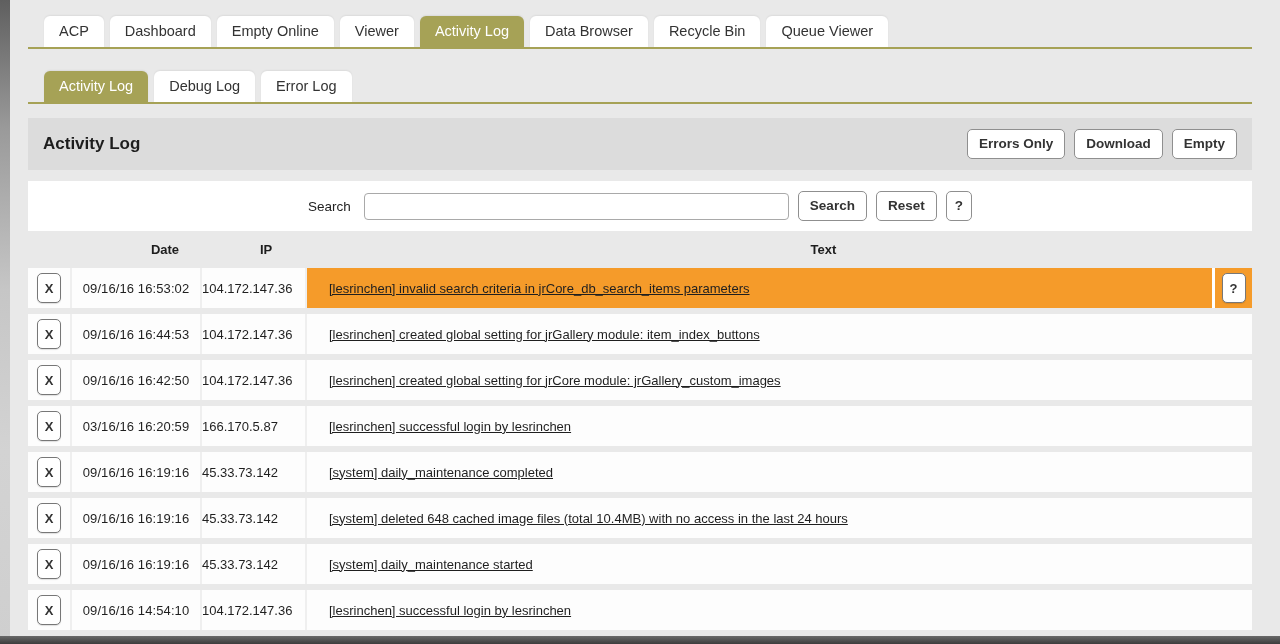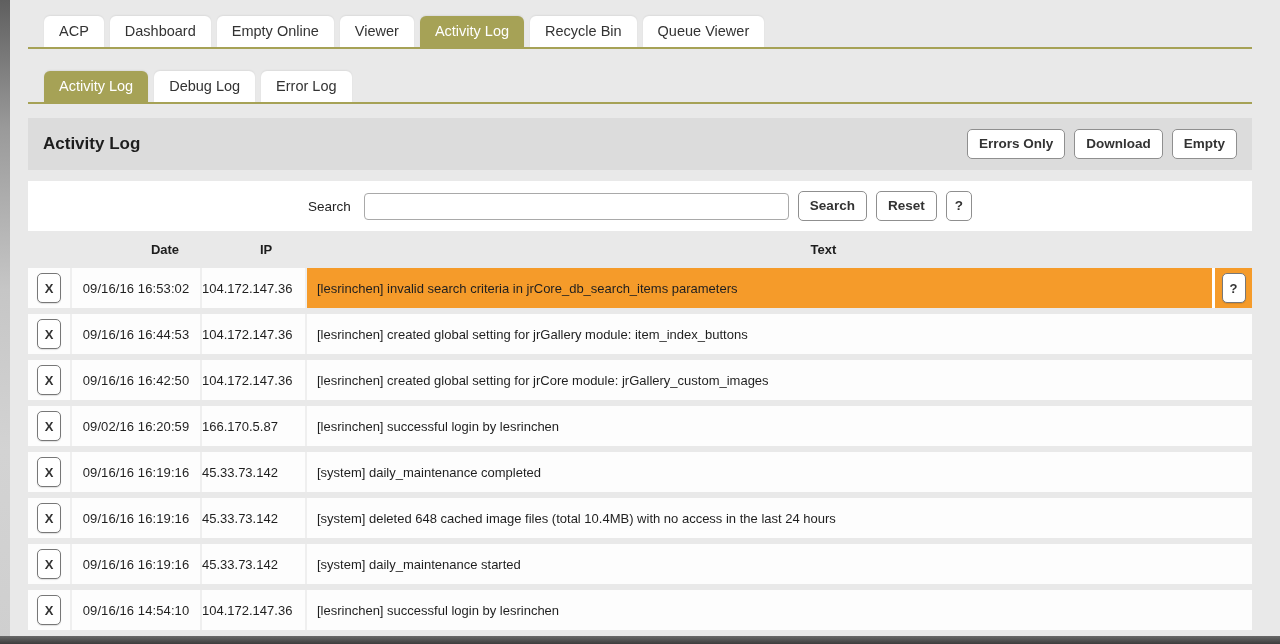--- a/index.html
+++ b/index.html
@@ -98,21 +98,21 @@
 
   .row { display: flex; height: 40px; margin-bottom: 6px; }
   .cell {
     background: #fdfdfd;
     display: flex; align-items: center;
     font-size: 13px; color: #1f1f1f;
   }
   .cell-del  { width: 42px; justify-content: center; }
   .cell-date { width: 130px; justify-content: center; border-left: 2px solid #efefef; letter-spacing: 0.1px; }
   .cell-ip   { width: 105px; border-left: 2px solid #efefef; }
-  .cell-text { flex: 1; padding-left: 10px; border-left: 2px solid #efefef; }
+  .cell-text { flex: 1; padding-left: 22px; border-left: 2px solid #efefef; text-decoration: underline; }
   .cell-help { width: 40px; justify-content: center; border-left: 3px solid #ffffff; }
   .row.highlighted .cell-text, .row.highlighted .cell-help { background: #f59b2a; }
 
   .mini-btn {
     width: 24px; height: 30px;
     background: #ffffff;
     border: 1px solid #777;
     border-radius: 5px;
     font-family: "Liberation Sans", sans-serif;
     font-weight: bold; font-size: 13px; color: #333;
@@ -128,20 +128,21 @@
 <div class="edge-bottom"></div>
 
 <div class="content">
 
   <div class="tabbar main">
       <div class="tab">ACP</div>
       <div class="tab">Dashboard</div>
       <div class="tab">Empty Online</div>
       <div class="tab">Viewer</div>
       <div class="tab active">Activity Log</div>
+      <div class="tab">Data Browser</div>
       <div class="tab">Recycle Bin</div>
       <div class="tab">Queue Viewer</div>
     </div>
 
   <div class="tabbar sub">
       <div class="tab active">Activity Log</div>
       <div class="tab">Debug Log</div>
       <div class="tab">Error Log</div>
     </div>
 
@@ -194,21 +195,21 @@
           <button class="mini-btn">X</button>
         </div>
         <div class="cell cell-date">09/16/16 16:42:50</div>
         <div class="cell cell-ip">104.172.147.36</div>
         <div class="cell cell-text">[lesrinchen] created global setting for jrCore module: jrGallery_custom_images</div>
       </div>
       <div class="row">
         <div class="cell cell-del">
           <button class="mini-btn">X</button>
         </div>
-        <div class="cell cell-date">09/02/16 16:20:59</div>
+        <div class="cell cell-date">03/16/16 16:20:59</div>
         <div class="cell cell-ip">166.170.5.87</div>
         <div class="cell cell-text">[lesrinchen] successful login by lesrinchen</div>
       </div>
       <div class="row">
         <div class="cell cell-del">
           <button class="mini-btn">X</button>
         </div>
         <div class="cell cell-date">09/16/16 16:19:16</div>
         <div class="cell cell-ip">45.33.73.142</div>
         <div class="cell cell-text">[system] daily_maintenance completed</div>

